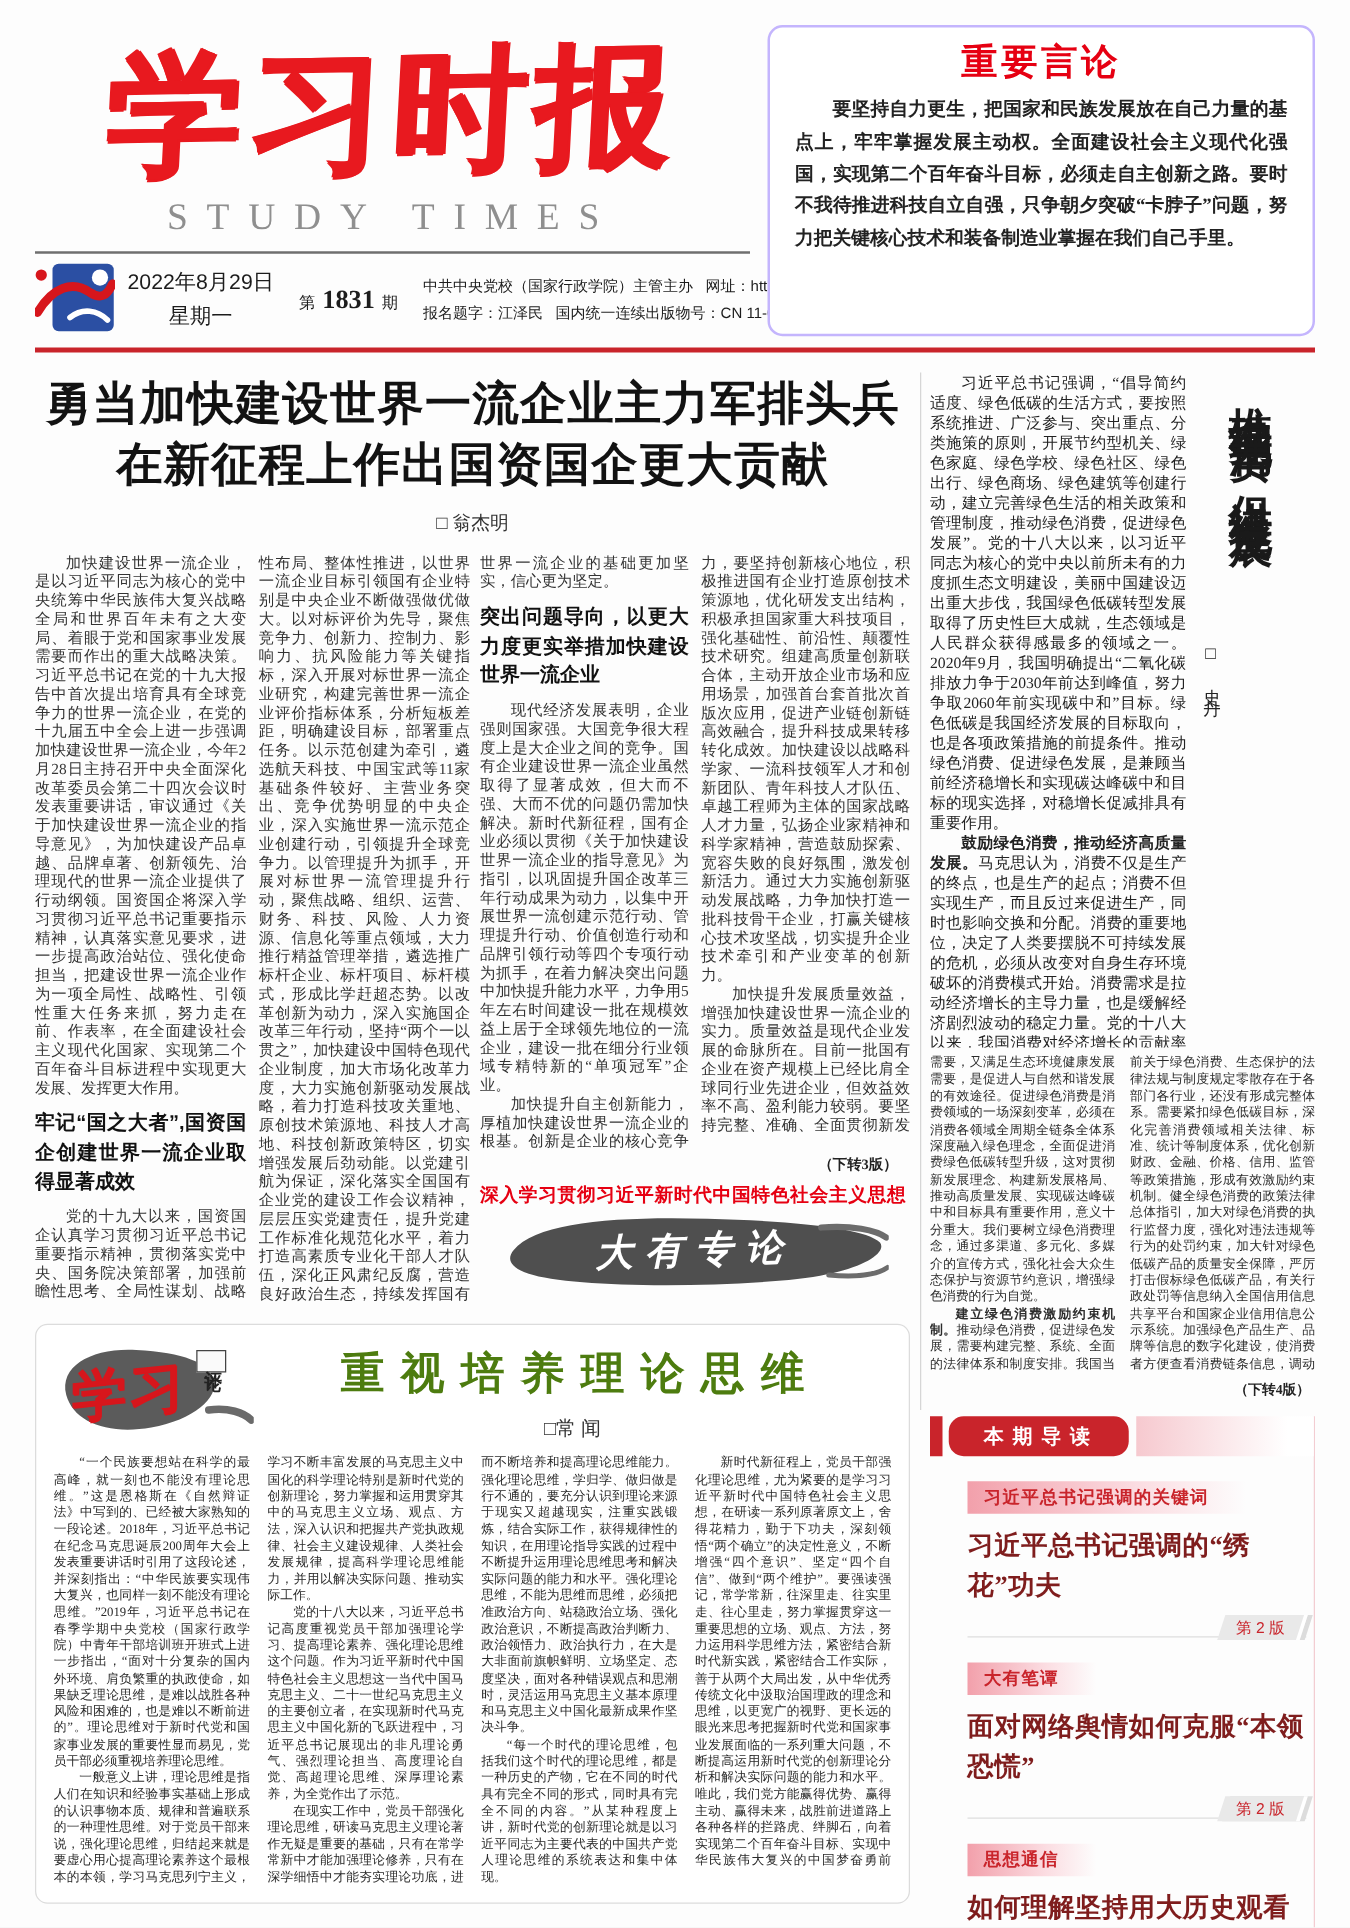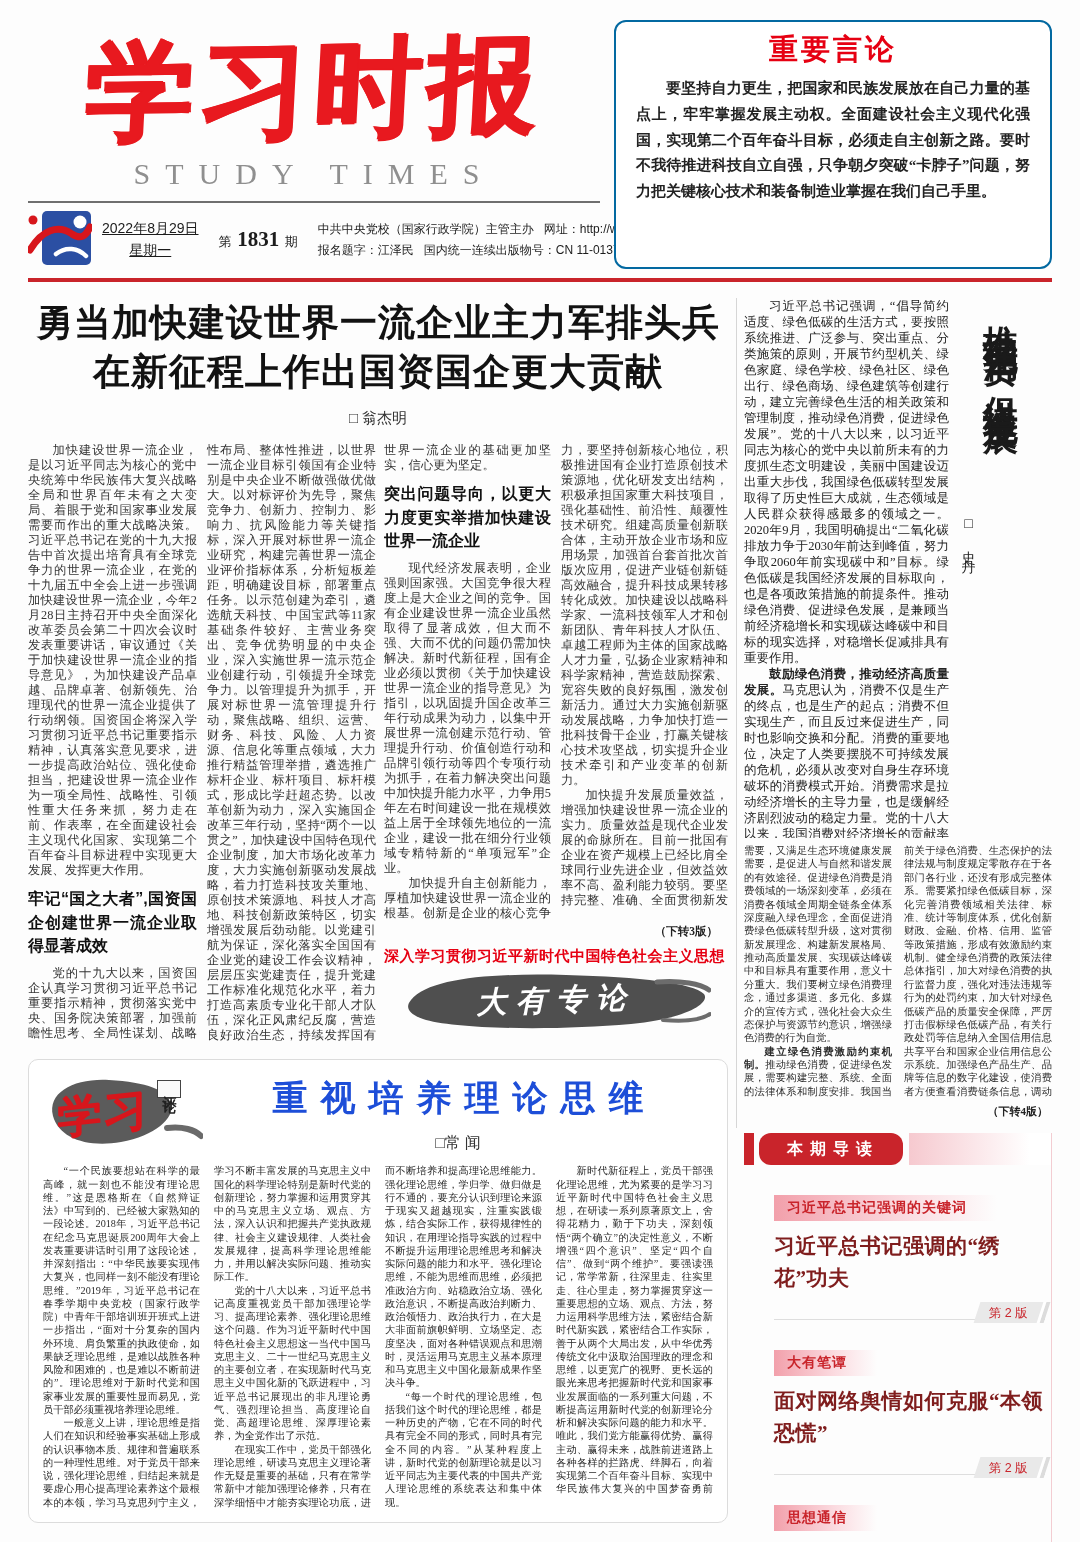--- a/index.html
+++ b/index.html
@@ -20,28 +20,28 @@
   }
   .brand-en {
     text-align:center; color:#8f8f8f; font-size:30px; letter-spacing:15px;
     margin-top:2px; font-family:"Liberation Serif", serif;
   }
   .pub-row {
     border-top:2px solid #6f6f6f; margin-top:10px; padding-top:7px;
     display:flex; align-items:center; gap:10px; font-size:12.5px; color:#1c1c1c;
     font-family:"Liberation Sans", sans-serif;
   }
-  .date-block { text-align:center; line-height:1.55; font-size:14px; white-space:nowrap;text-decoration:underline; }
+  .date-block { text-align:center; line-height:1.55; font-size:17px; white-space:nowrap; }
   .vdiv { width:1px; height:36px; background:#9a9a9a; }
   .issue { white-space:nowrap; font-size:13px; }
   .issue b { font-size:21px; font-family:"Liberation Serif", serif; font-weight:700; padding:0 2px; }
   .pub-info { line-height:1.75; font-size:12px; white-space:nowrap; }
   
   .remarks {
-    flex:1; margin-left:14px; border:2px solid #0369a1; border-radius:12px;
+    flex:1; margin-left:14px; border:2px solid #c4b5fd; border-radius:12px;
     padding:8px 20px 10px; background:#fff;
   }
   .remarks h2 {
     color:#e60012; font-family:"Liberation Sans", sans-serif; font-weight:900;
     font-size:29px; text-align:center; letter-spacing:3px; margin-bottom:6px;
   }
   .remarks p {
     font-size:15px; line-height:1.72; text-align:justify; text-indent:2em; color:#222;font-weight:bold;
   }
   .red-rule { height:4px; background:#c9242b; margin-top:9px; }
@@ -121,21 +121,21 @@
     transform:rotate(-6deg) skewX(-6deg); letter-spacing:2px;
     text-shadow:1px 1px 0 #d7161c;
   }
   .comm-logo .pl {
     position:absolute; right:22px; top:8px; writing-mode:vertical-rl;
     border:1px solid #444; background:#fafafa; color:#222; font-weight:700;
     font-size:14px; padding:4px 2px; letter-spacing:4px;
   }
   .comm-title-wrap { flex:1; text-align:center; }
   .comm-title-wrap h2 {
-    font-family:Liberation Mono, monospace; font-weight:700; color:#1d4ed8;
+    font-family:Liberation Mono, monospace; font-weight:700; color:#4d7c0f;
     font-size:35px; letter-spacing:13px; text-indent:13px;
   }
   .comm-byline { margin-top:11px; font-size:16px; color:#333; }
   .comm-cols {
     column-count:4; column-gap:14px; font-size:10.2px; line-height:1.3;
     text-align:justify; color:#2a2a2a; height:348px; overflow:hidden;
   }
   .comm-cols p { text-indent:2em; }
   
   .digest { margin-top:14px; border-right:1px solid #f3cdd2; padding-bottom:4px; }
@@ -144,21 +144,21 @@
   .digest-tab {
     background:#c9242b; color:#fff; font-family:"Liberation Sans", sans-serif;
     font-weight:700; font-size:16px; letter-spacing:7px;
     display:flex; align-items:center; padding:0 24px 0 28px;border-radius:12px;
   }
   .digest-strip { flex:1; background:linear-gradient(90deg,#f6c9cf,#fff 85%); margin-left:6px; }
   .digest-item { margin:20px 6px 0 30px; }
   .digest-tag {
     display:inline-block; background:linear-gradient(90deg,#f2a0ab 0%,#fbdce1 60%,rgba(255,255,255,0) 100%);
     color:#c9242b; font-family:"Liberation Sans", sans-serif; font-weight:700;
-    font-size:14px; padding:4px 30px 4px 13px; letter-spacing:1px;margin-top:10px;
+    font-size:14px; padding:4px 30px 4px 13px; letter-spacing:1px;
   }
   .digest-title {
     font-family:"Liberation Serif", serif; font-weight:800; color:#7f1d1d;
     font-size:21px; line-height:1.5; margin:10px 0 6px; letter-spacing:0.5px;
   }
   .pageline { position:relative; border-bottom:1px solid #dedede; height:16px; margin-top:10px; }
   .pagetag {
     position:absolute; right:2px; top:-2px; background:#e9e9e9;
     transform:skewX(-18deg); padding:1px 12px; border-right:3px solid #fff;
     box-shadow:4px 0 0 #dcdcdc;

